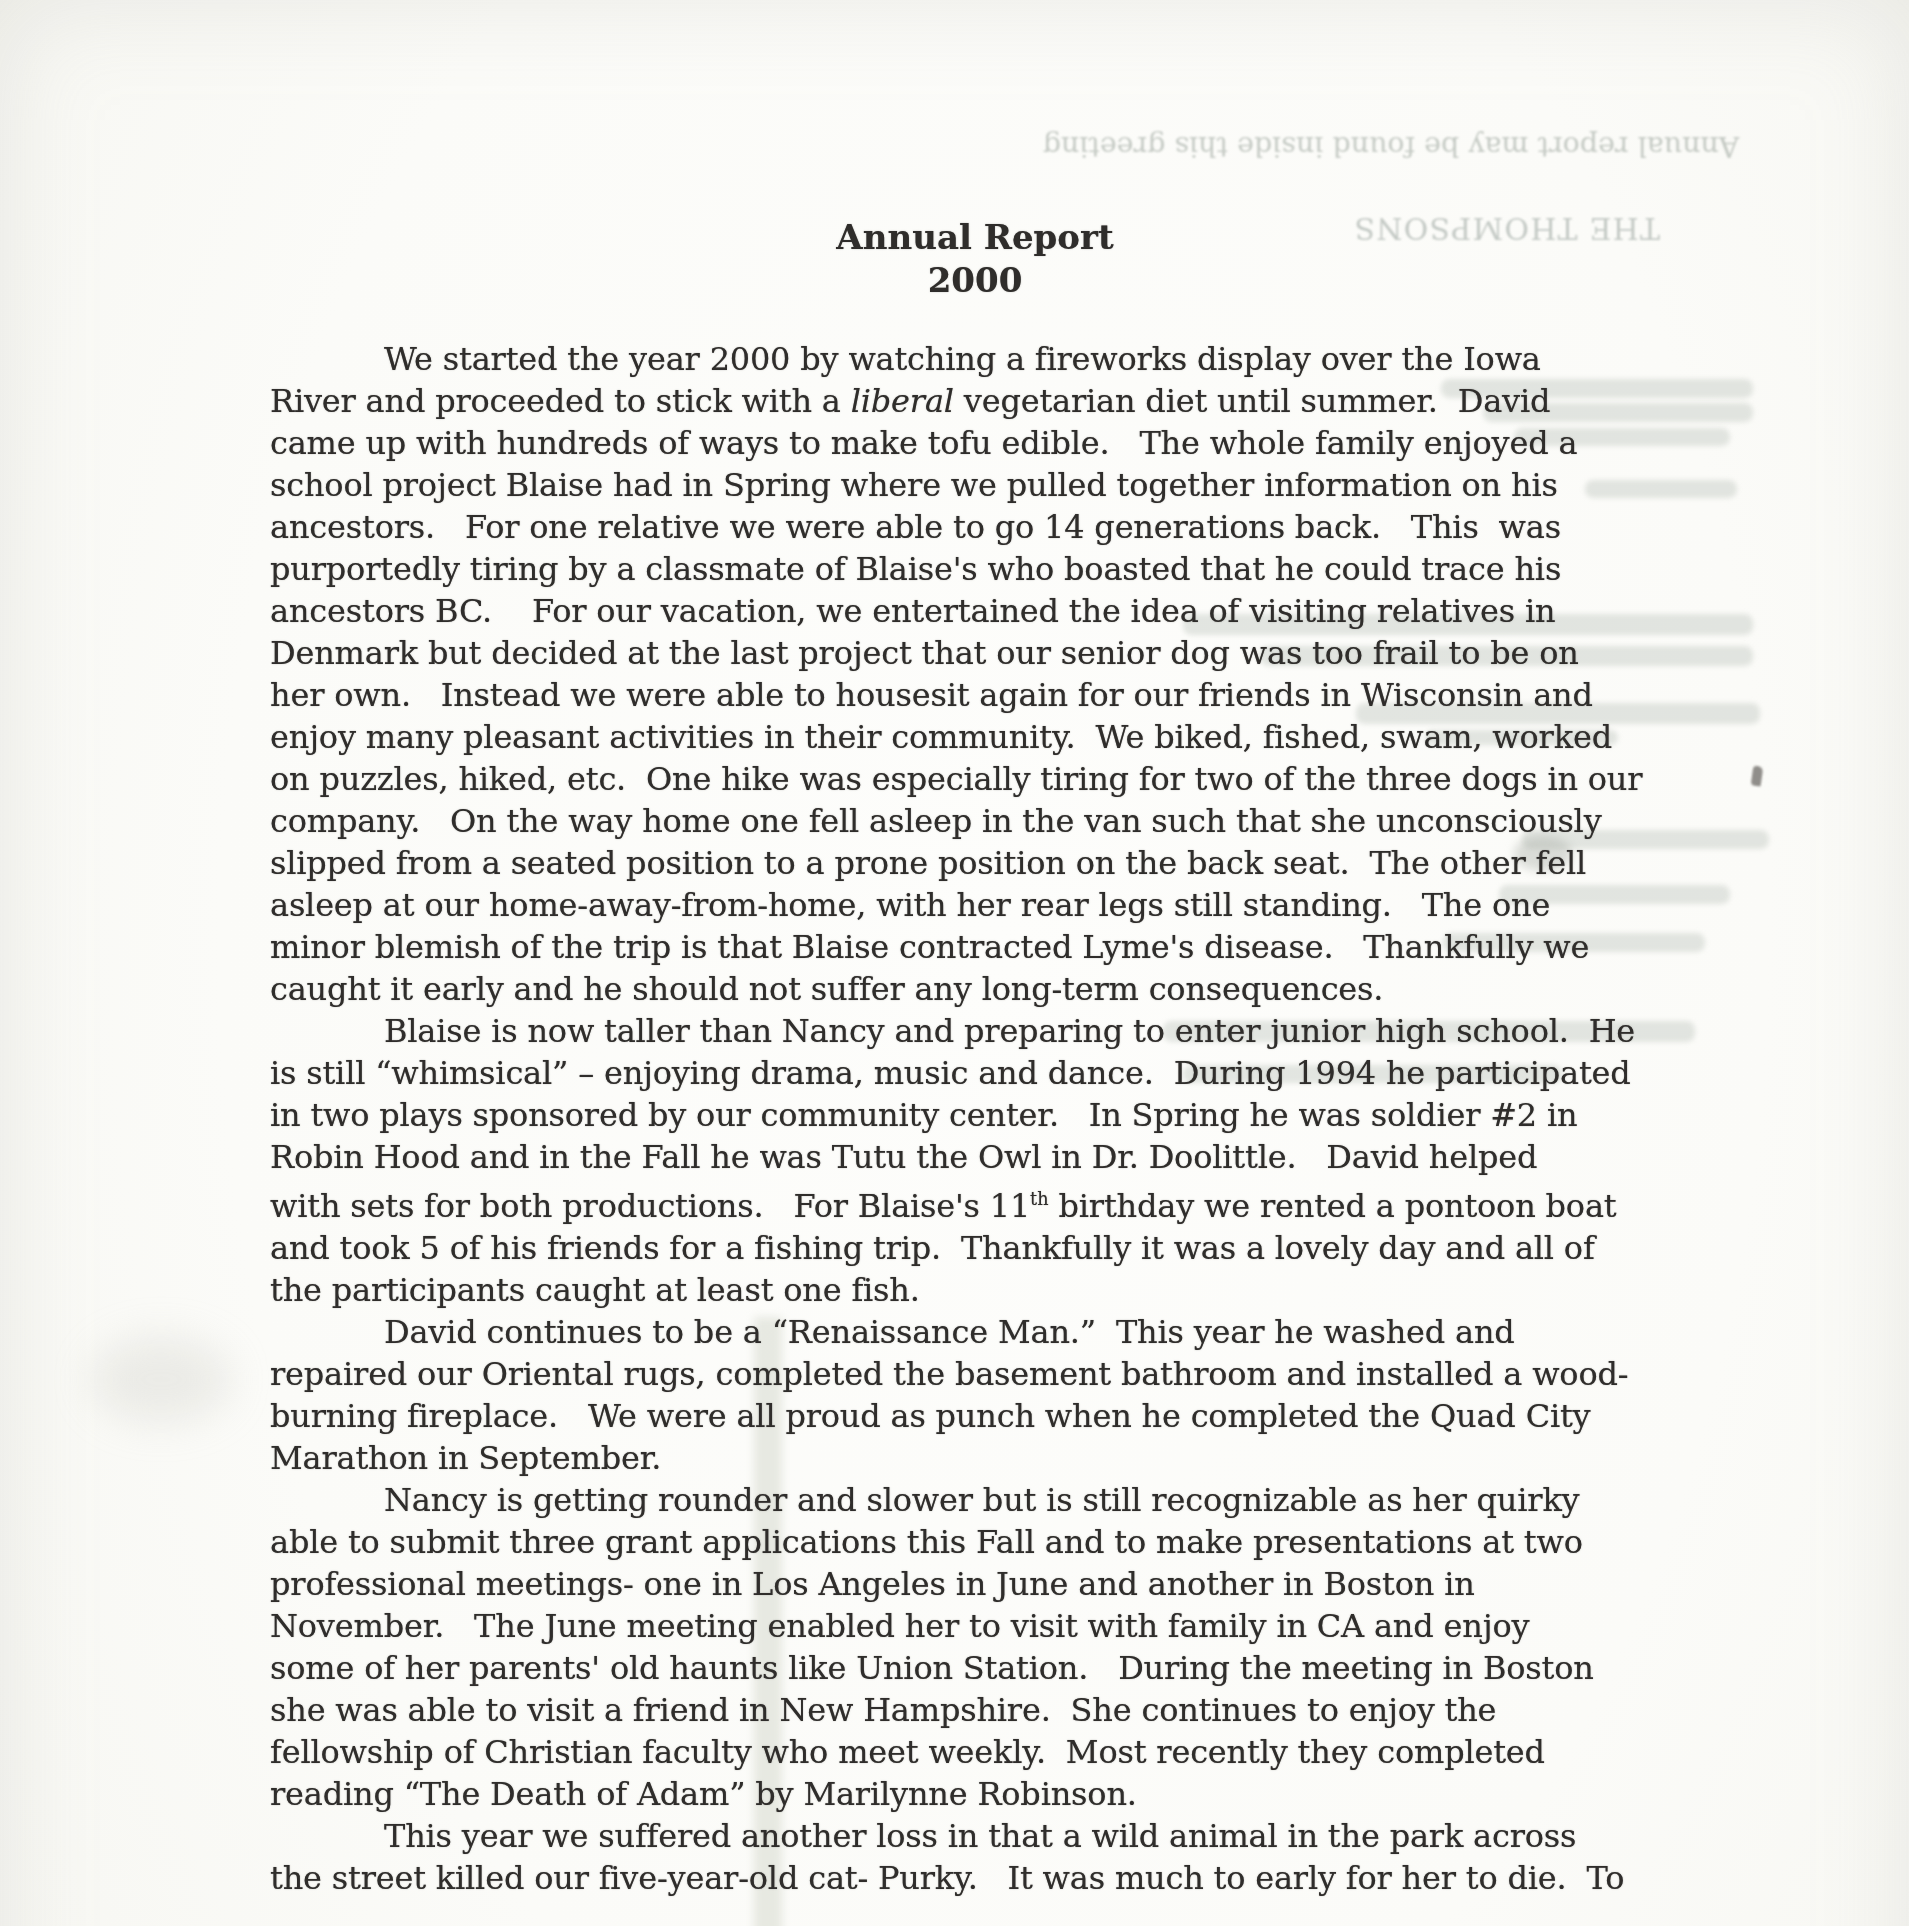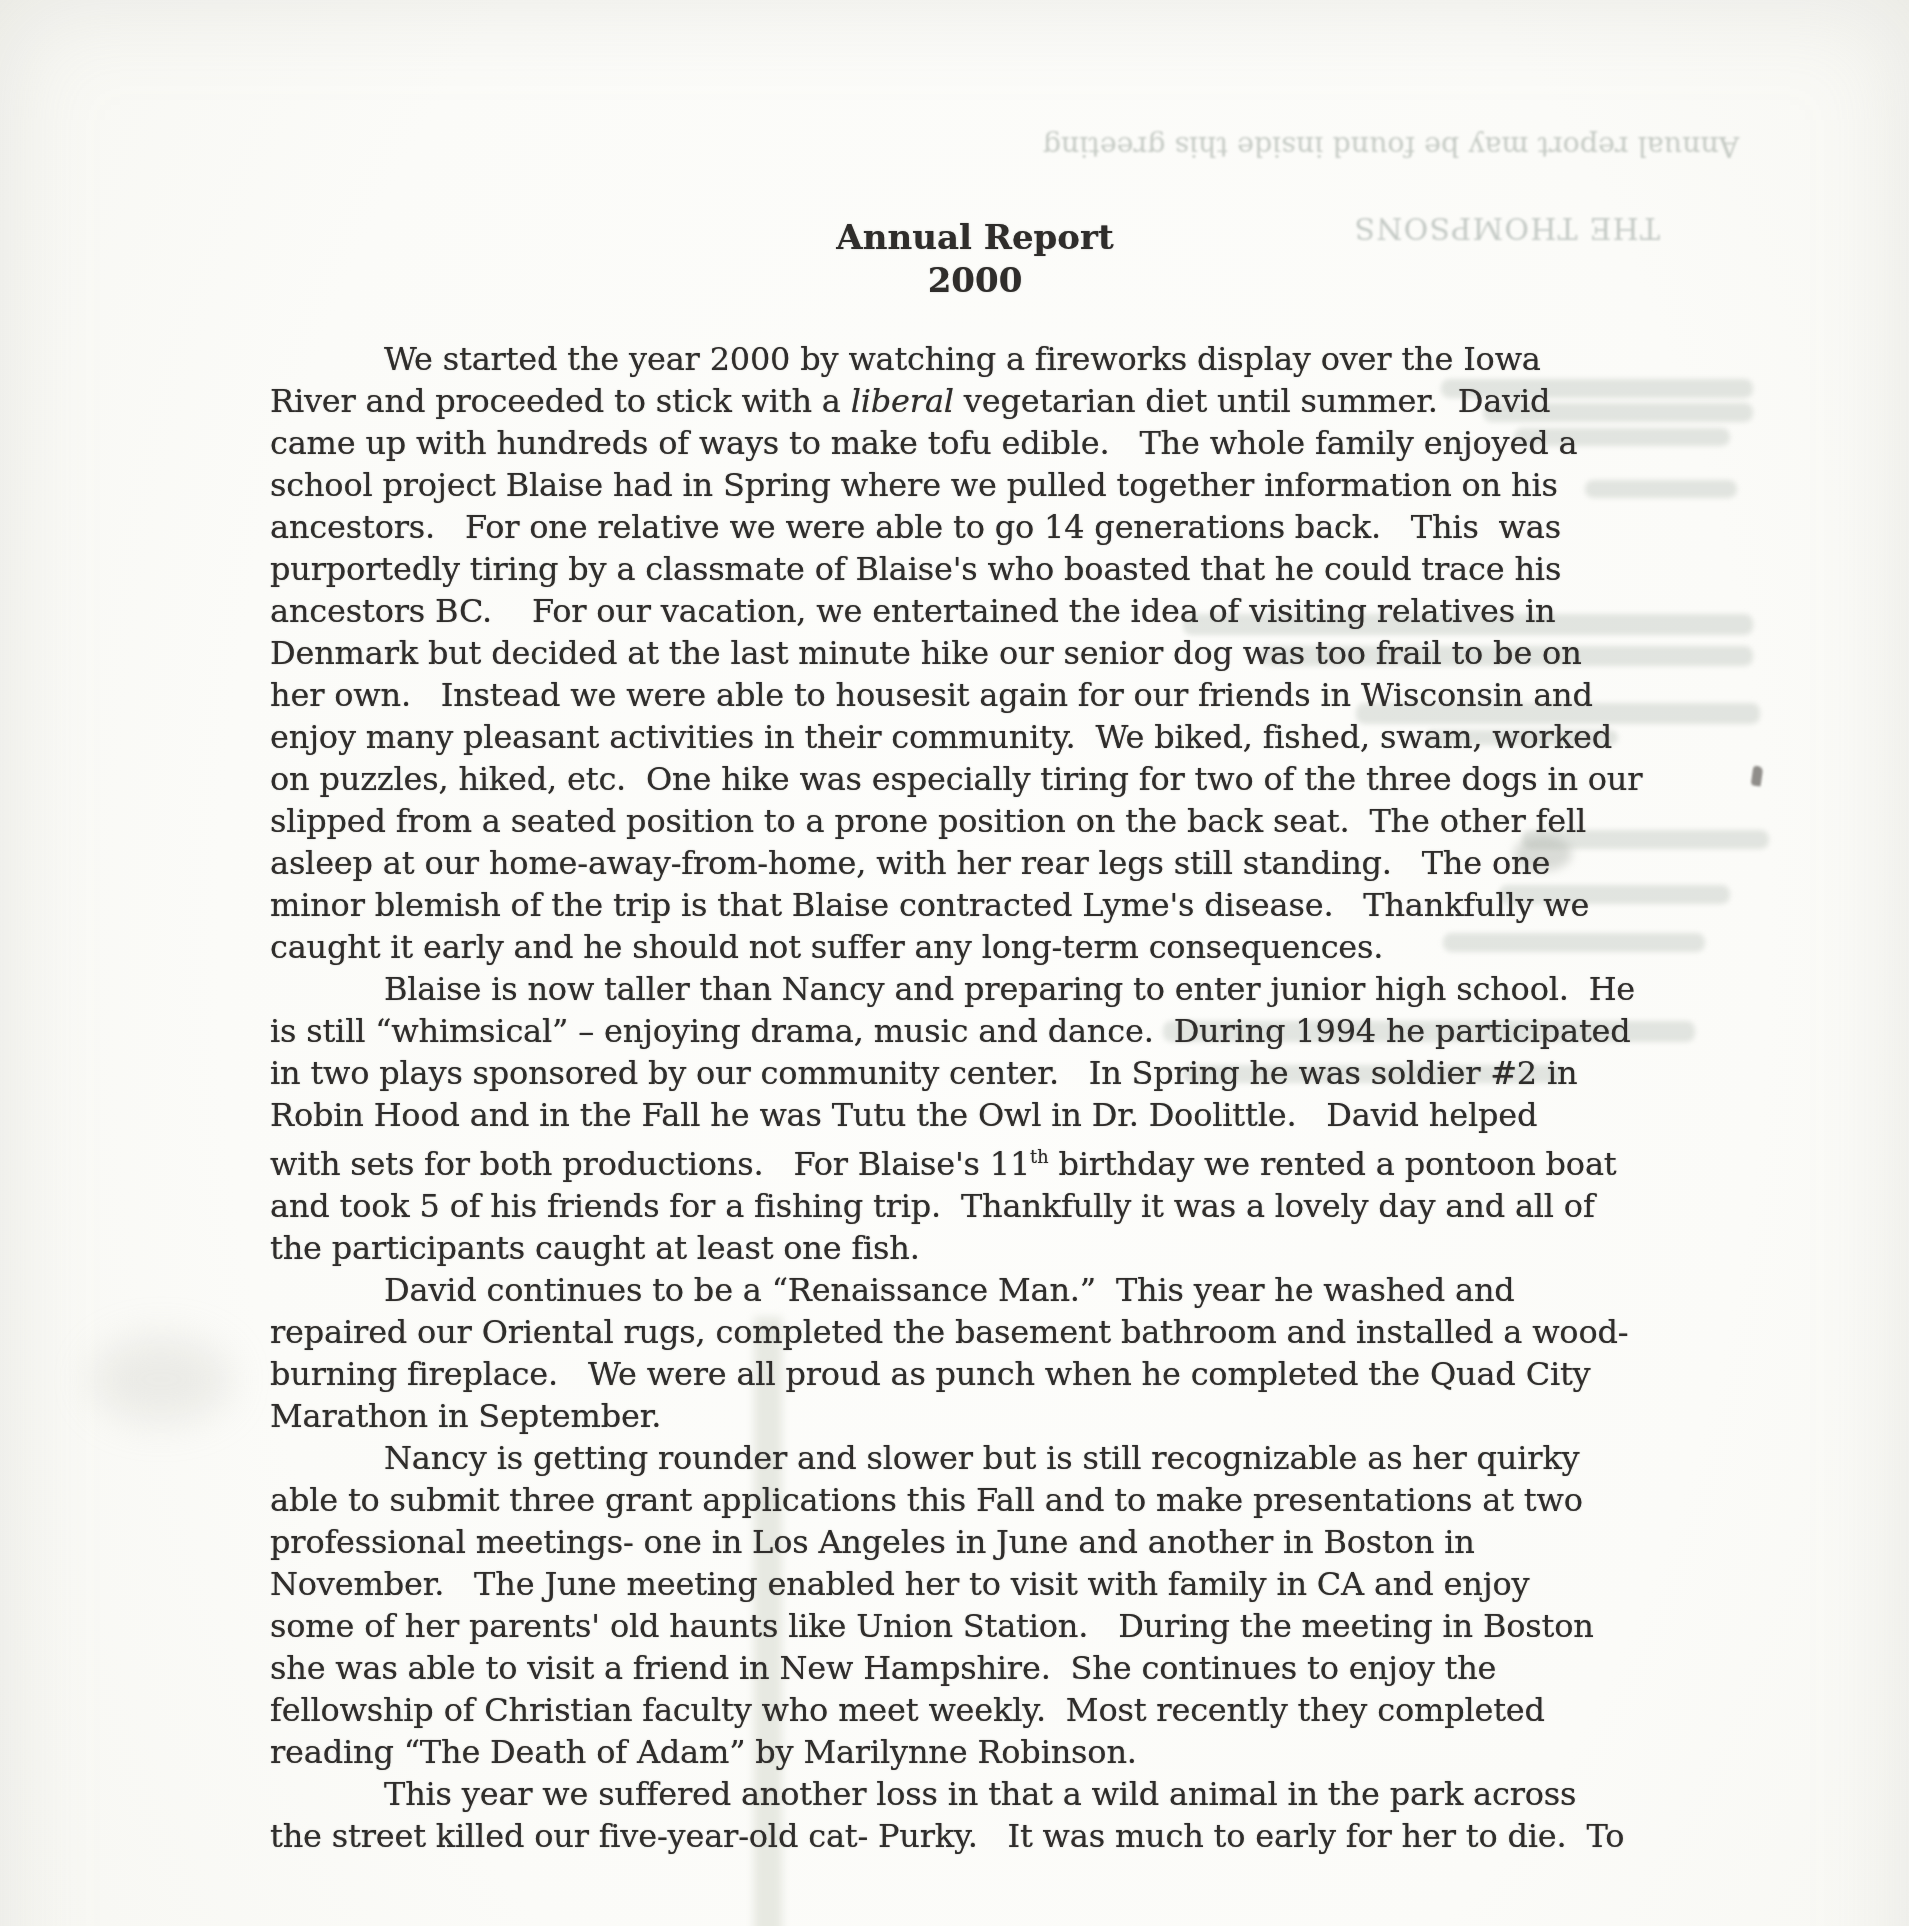--- a/index.html
+++ b/index.html
@@ -90,24 +90,25 @@
       <div class="title-line">2000</div>
     </div>
     <div class="doc-body" id="doc-body">
         <div class="line indent"><span>We started the year 2000 by watching a fireworks display over the Iowa</span></div>
         <div class="line"><span>River and proceeded to stick with a </span><em>liberal</em><span> vegetarian diet until summer.  David</span></div>
         <div class="line"><span>came up with hundreds of ways to make tofu edible.   The whole family enjoyed a</span></div>
         <div class="line"><span>school project Blaise had in Spring where we pulled together information on his</span></div>
         <div class="line"><span>ancestors.   For one relative we were able to go 14 generations back.   This  was</span></div>
         <div class="line"><span>purportedly tiring by a classmate of Blaise's who boasted that he could trace his</span></div>
         <div class="line"><span>ancestors BC.    For our vacation, we entertained the idea of visiting relatives in</span></div>
-        <div class="line"><span>Denmark but decided at the last minute hike our senior dog was too frail to be on</span></div>
+        <div class="line"><span>Denmark but decided at the last project that our senior dog was too frail to be on</span></div>
         <div class="line"><span>her own.   Instead we were able to housesit again for our friends in Wisconsin and</span></div>
         <div class="line"><span>enjoy many pleasant activities in their community.  We biked, fished, swam, worked</span></div>
         <div class="line"><span>on puzzles, hiked, etc.  One hike was especially tiring for two of the three dogs in our</span></div>
+        <div class="line"><span>company.   On the way home one fell asleep in the van such that she unconsciously</span></div>
         <div class="line"><span>slipped from a seated position to a prone position on the back seat.  The other fell</span></div>
         <div class="line"><span>asleep at our home-away-from-home, with her rear legs still standing.   The one</span></div>
         <div class="line"><span>minor blemish of the trip is that Blaise contracted Lyme's disease.   Thankfully we</span></div>
         <div class="line"><span>caught it early and he should not suffer any long-term consequences.</span></div>
         <div class="line indent"><span>Blaise is now taller than Nancy and preparing to enter junior high school.  He</span></div>
         <div class="line"><span>is still “whimsical” – enjoying drama, music and dance.  During 1994 he participated</span></div>
         <div class="line"><span>in two plays sponsored by our community center.   In Spring he was soldier #2 in</span></div>
         <div class="line"><span class="u">Robin Hood</span><span> and in the Fall he was Tutu the Owl in </span><span class="u">Dr. Doolittle</span><span>.   David helped</span></div>
         <div class="line"><span>with sets for both productions.   For Blaise's 11</span><sup>th</sup><span> birthday we rented a pontoon boat</span></div>
         <div class="line"><span>and took 5 of his friends for a fishing trip.  Thankfully it was a lovely day and all of</span></div>

